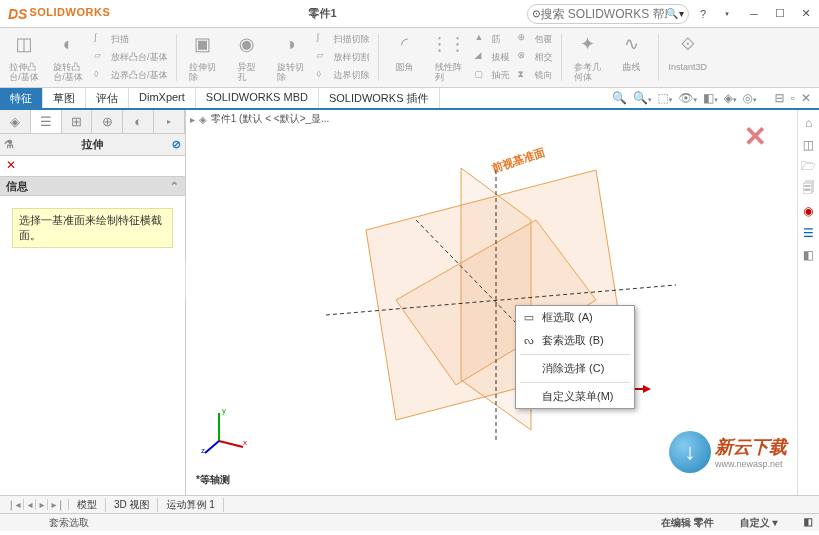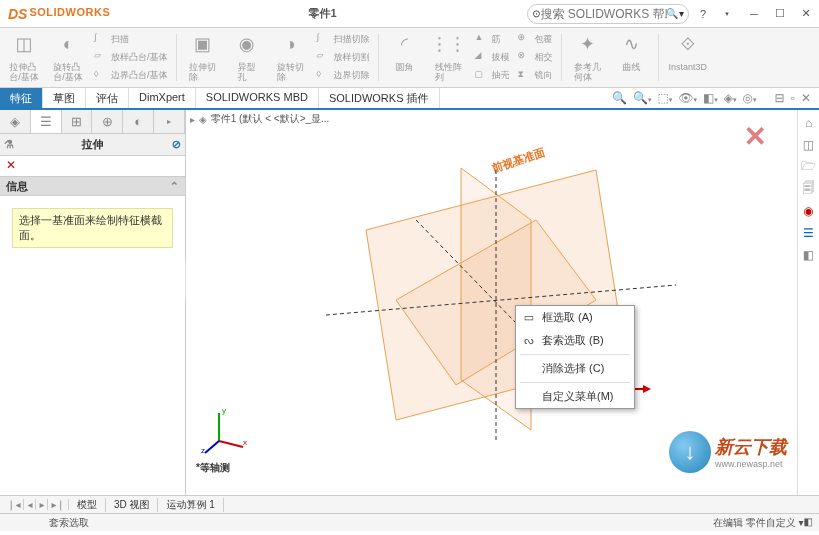--- a/index.html
+++ b/index.html
@@ -46,31 +46,31 @@
 .breadcrumb { height: 18px; display: flex; align-items: center; padding: 0 4px; font-size: 10px; color: #555; gap: 4px; }
 .breadcrumb .bicon { color: #888; }
 .planes { position: absolute; left: 100px; top: 30px; }
 .plane-label { position: absolute; left: 305px; top: 43px; color: #e87722; font-size: 11px; font-weight: bold; transform: rotate(-18deg); }
 .origin-marker { position: absolute; left: 435px; top: 255px; pointer-events: none; }
 .context-menu { position: absolute; left: 329px; top: 195px; width: 120px; background: #fff; border: 1px solid #999; box-shadow: 2px 2px 5px rgba(0,0,0,.3); z-index: 10; }
 .menu-item { display: flex; align-items: center; padding: 4px 6px; font-size: 11px; gap: 6px; }
 .menu-item .micon { width: 14px; text-align: center; color: #555; }
 .menu-sep { height: 1px; background: #ddd; margin: 2px 4px; }
 .triad { position: absolute; left: 15px; bottom: 40px; }
-.triad-label { position: absolute; left: 10px; bottom: 20px; font-size: 10px; font-weight: bold; }
+.triad-label { position: absolute; left: 10px; bottom: 8px; font-size: 10px; font-weight: bold; }
 .close-x { position: absolute; right: 30px; top: 10px; color: #e08080; font-size: 28px; font-weight: bold; cursor: pointer; }
 .right-toolbar { width: 22px; background: #fff; border-left: 1px solid #ddd; display: flex; flex-direction: column; align-items: center; gap: 4px; padding-top: 4px; }
 .right-toolbar .rtbtn { width: 18px; height: 18px; display: flex; align-items: center; justify-content: center; color: #888; font-size: 12px; }
 .bottom-tabs { height: 18px; border-top: 1px solid #ccc; background: #f5f5f5; display: flex; align-items: center; padding: 0 4px; font-size: 10px; }
 .bottom-tabs .btab { padding: 0 8px; border-right: 1px solid #ccc; }
 .bottom-tabs .scroll-btns { display: flex; gap: 0; }
 .bottom-tabs .scroll-btns span { padding: 0 3px; border-right: 1px solid #ccc; color: #888; }
 .statusbar { height: 18px; background: #f5f5f5; border-top: 1px solid #ccc; display: flex; align-items: center; font-size: 10px; color: #555; padding-left: 43px; }
 .statusbar .sleft { flex: 1; padding: 0 6px; }
-.statusbar .sright { display: flex; gap: 0; padding: 0 6px; }
+.statusbar .sright { display: flex; gap: 26px; padding: 0 6px; font-weight: bold; }
 .watermark { position: absolute; right: 10px; bottom: 22px; display: flex; align-items: center; gap: 4px; opacity: 0.95; z-index: 5; }
 .watermark .wlogo { width: 42px; height: 42px; border-radius: 50%; background: radial-gradient(circle at 35% 35%, #7ec8f0, #1a7fb8); display: flex; align-items: center; justify-content: center; color: #fff; font-size: 22px; }
 .watermark .wtext { display: flex; flex-direction: column; }
 .watermark .wtext .cn { color: #c2410c; font-size: 18px; font-weight: bold; font-style: italic; }
 .watermark .wtext .en { color: #888; font-size: 9px; }
 </style>
 </head>
 <body>
 
 <div class="titlebar">

